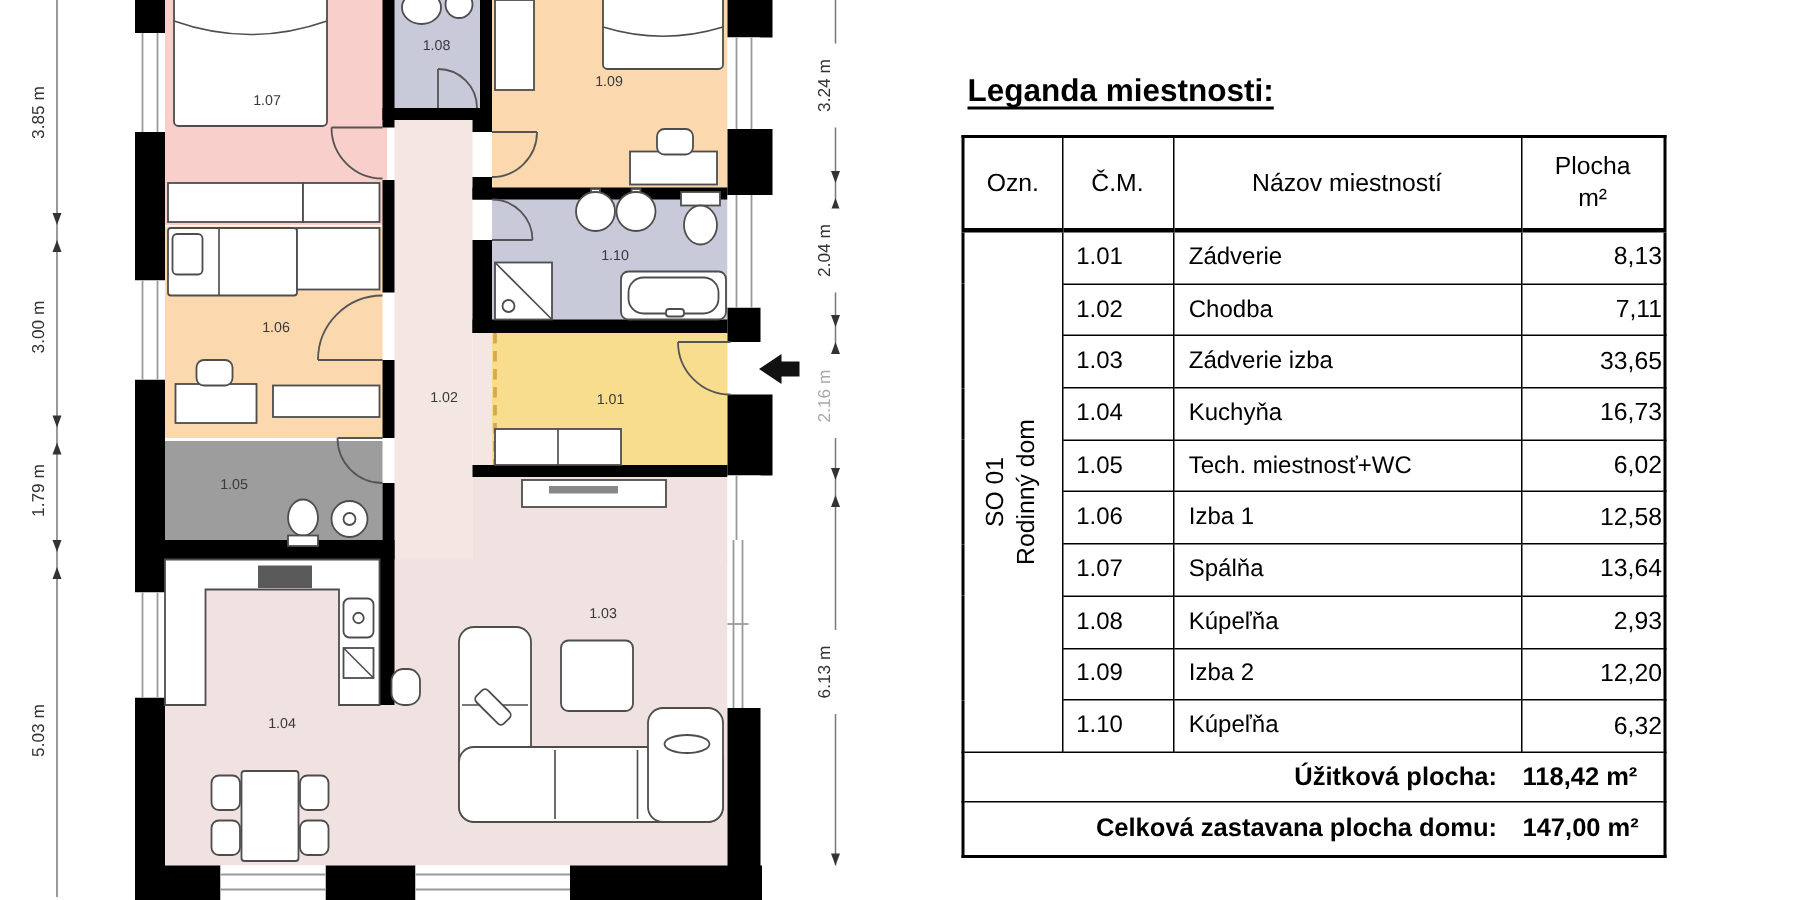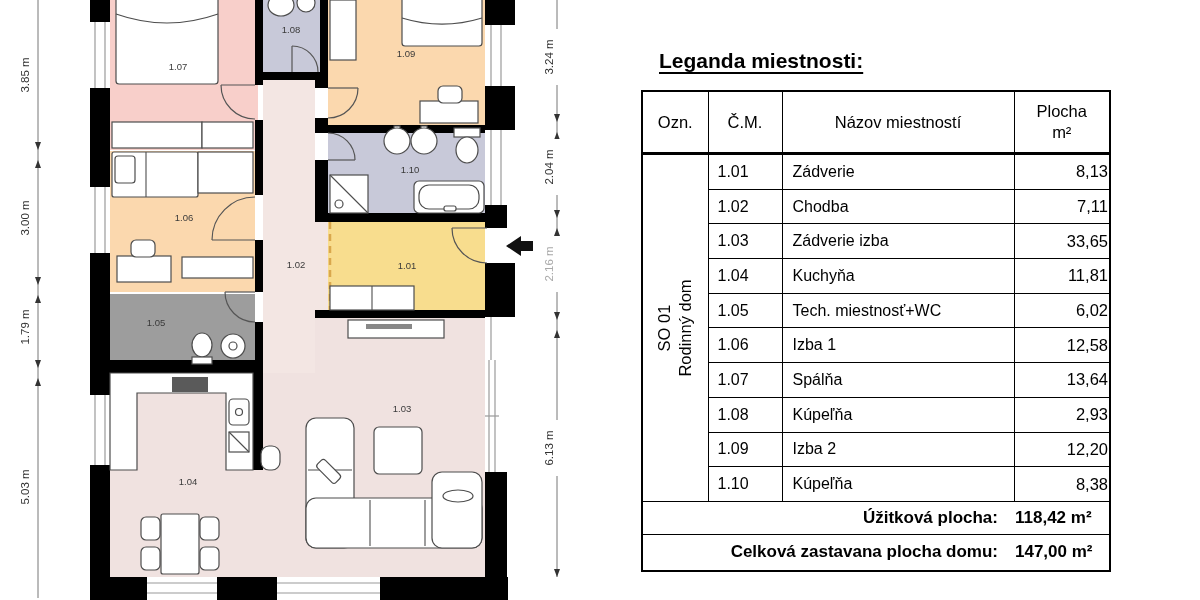--- a/index.html
+++ b/index.html
@@ -11,21 +11,21 @@
   .room-label{font-size:9.5px;fill:#3a3a3a;}
   .dim-label{font-size:11.5px;fill:#333;}
   .dim-label.muted{fill:#a9a9a9;}
   .furn{fill:#ffffff;stroke:#4d4d4d;stroke-width:1.2;}
   .furn-line{fill:none;stroke:#4d4d4d;stroke-width:1.1;}
   .door{fill:none;stroke:#555;stroke-width:1.2;}
   .win{stroke:#9a9a9a;stroke-width:1.2;}
   
   .legend{position:absolute;left:641px;top:49px;width:478px;}
   .legend-heading{font-size:21px;font-weight:bold;color:#000;text-decoration:underline;
-                  text-underline-offset:4px;margin:0 0 17px 18px;}
+                  text-underline-offset:4px;margin:0 0 17px 4px;}
   table.legend-table{border-collapse:collapse;table-layout:fixed;width:468px;
                      border:2.6px solid #000;}
   table.legend-table td, table.legend-table th{border:1.6px solid #000;color:#000;}
   table.legend-table th{border-bottom:3.2px solid #000;font-weight:normal;font-size:16.5px;
                         height:58px;text-align:center;vertical-align:middle;line-height:1.25;}
   th.h-nazov{text-align:left;padding-left:1px;}
   td.c-code{padding-left:9px;font-size:16px;height:31.7px;}
   td.c-name{padding-left:10px;font-size:16px;}
   td.c-area{text-align:right;font-size:16.5px;}
   td.rot-cell{position:relative;}
@@ -364,21 +364,21 @@
             <td class="c-area">7,11</td>
           </tr>
           <tr>
             <td class="c-code">1.03</td>
             <td class="c-name">Zádverie izba</td>
             <td class="c-area">33,65</td>
           </tr>
           <tr>
             <td class="c-code">1.04</td>
             <td class="c-name">Kuchyňa</td>
-            <td class="c-area">11,81</td>
+            <td class="c-area">16,73</td>
           </tr>
           <tr>
             <td class="c-code">1.05</td>
             <td class="c-name">Tech. miestnosť+WC</td>
             <td class="c-area">6,02</td>
           </tr>
           <tr>
             <td class="c-code">1.06</td>
             <td class="c-name">Izba 1</td>
             <td class="c-area">12,58</td>
@@ -394,21 +394,21 @@
             <td class="c-area">2,93</td>
           </tr>
           <tr>
             <td class="c-code">1.09</td>
             <td class="c-name">Izba 2</td>
             <td class="c-area">12,20</td>
           </tr>
           <tr>
             <td class="c-code">1.10</td>
             <td class="c-name">Kúpeľňa</td>
-            <td class="c-area">8,38</td>
+            <td class="c-area">6,32</td>
           </tr>
         </tbody>
       <tbody>
         <tr class="total-row">
           <td class="tot-label" colspan="3">Úžitková plocha:</td>
           <td class="tot-value">118,42 m²</td>
         </tr>
         <tr class="total-row grand">
           <td class="tot-label" colspan="3">Celková zastavana plocha domu:</td>
           <td class="tot-value">147,00 m²</td>

